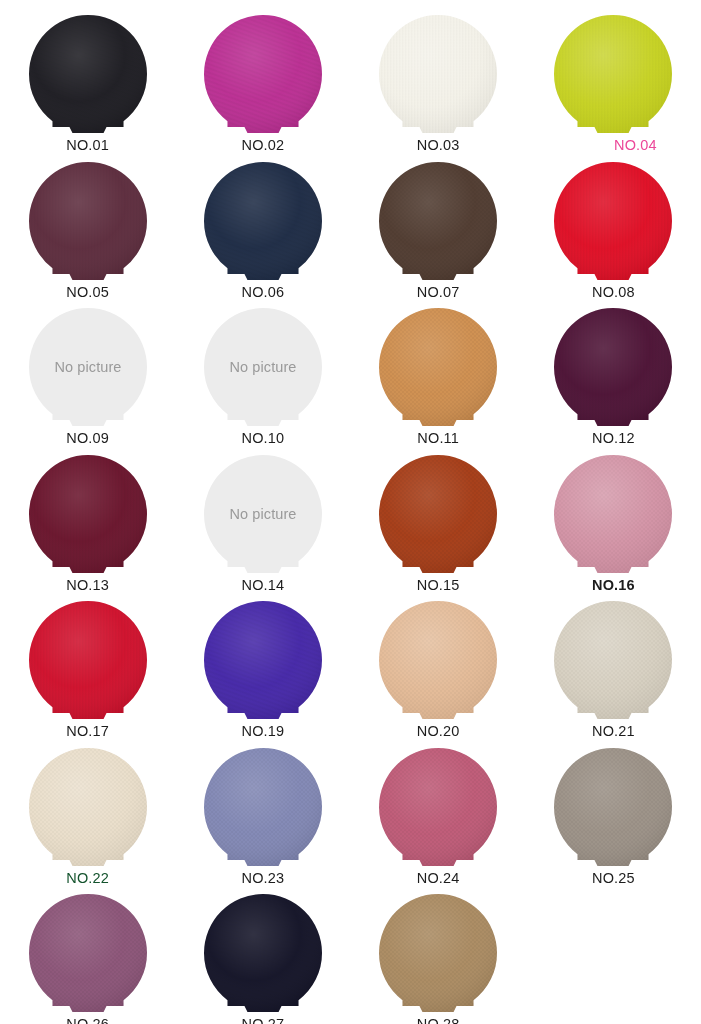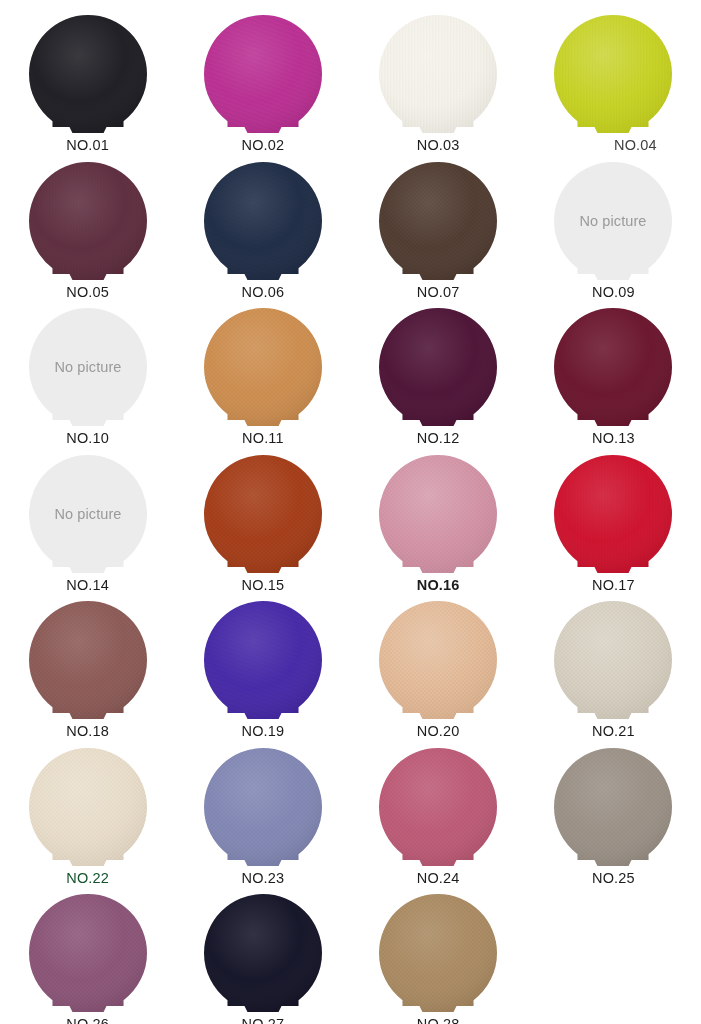--- a/index.html
+++ b/index.html
@@ -163,21 +163,21 @@
       <div class="chip-label" style="color: rgb(29, 29, 29);">NO.03</div>
     </div>
     <div class="swatch-cell">
       <div class="chip-wrap">
         <svg class="chip-svg" viewBox="0 0 120 122">
           <path d="M 60 1 A 59 59 0 0 1 119 60 A 59 59 0 0 1 95.5 107.2 L 95.5 113 L 78.5 113 L 75.5 119 L 44.5 119 L 41.5 113 L 24.5 113 L 24.5 107.2 A 59 59 0 0 1 1 60 A 59 59 0 0 1 60 1 Z" class="chip-fill" fill="#c5d11e"></path>
           <rect x="0" y="0" width="120" height="122" fill="url(#wPlain)" clip-path="url(#chipClip)" class="weave-v weave-light"></rect>
           <path d="M 60 1 A 59 59 0 0 1 119 60 A 59 59 0 0 1 95.5 107.2 L 95.5 113 L 78.5 113 L 75.5 119 L 44.5 119 L 41.5 113 L 24.5 113 L 24.5 107.2 A 59 59 0 0 1 1 60 A 59 59 0 0 1 60 1 Z" fill="url(#chipSheenLight)" class="chip-sheen"></path>
         </svg>
       </div>
-      <div class="chip-label" style="color: #404040; margin-left: 44px;">NO.04</div>
+      <div class="chip-label" style="color: #ec4899; margin-left: 44px;">NO.04</div>
     </div>
     <div class="swatch-cell">
       <div class="chip-wrap">
         <svg class="chip-svg" viewBox="0 0 120 122">
           <path d="M 60 1 A 59 59 0 0 1 119 60 A 59 59 0 0 1 95.5 107.2 L 95.5 113 L 78.5 113 L 75.5 119 L 44.5 119 L 41.5 113 L 24.5 113 L 24.5 107.2 A 59 59 0 0 1 1 60 A 59 59 0 0 1 60 1 Z" class="chip-fill" fill="#5d2c3d"></path>
           <rect x="0" y="0" width="120" height="122" fill="url(#wPlain)" clip-path="url(#chipClip)" class="weave-v"></rect>
           <path d="M 60 1 A 59 59 0 0 1 119 60 A 59 59 0 0 1 95.5 107.2 L 95.5 113 L 78.5 113 L 75.5 119 L 44.5 119 L 41.5 113 L 24.5 113 L 24.5 107.2 A 59 59 0 0 1 1 60 A 59 59 0 0 1 60 1 Z" fill="url(#chipSheen)" class="chip-sheen"></path>
         </svg>
       </div>
       <div class="chip-label" style="color: rgb(29, 29, 29);">NO.05</div>
@@ -198,20 +198,30 @@
           <path d="M 60 1 A 59 59 0 0 1 119 60 A 59 59 0 0 1 95.5 107.2 L 95.5 113 L 78.5 113 L 75.5 119 L 44.5 119 L 41.5 113 L 24.5 113 L 24.5 107.2 A 59 59 0 0 1 1 60 A 59 59 0 0 1 60 1 Z" class="chip-fill" fill="#503b30"></path>
           <rect x="0" y="0" width="120" height="122" fill="url(#wCanvas)" clip-path="url(#chipClip)" class="weave-v"></rect>
           <path d="M 60 1 A 59 59 0 0 1 119 60 A 59 59 0 0 1 95.5 107.2 L 95.5 113 L 78.5 113 L 75.5 119 L 44.5 119 L 41.5 113 L 24.5 113 L 24.5 107.2 A 59 59 0 0 1 1 60 A 59 59 0 0 1 60 1 Z" fill="url(#chipSheen)" class="chip-sheen"></path>
         </svg>
       </div>
       <div class="chip-label" style="color: rgb(29, 29, 29);">NO.07</div>
     </div>
     <div class="swatch-cell">
       <div class="chip-wrap">
         <svg class="chip-svg" viewBox="0 0 120 122">
+          <path d="M 60 1 A 59 59 0 0 1 119 60 A 59 59 0 0 1 95.5 107.2 L 95.5 113 L 78.5 113 L 75.5 119 L 44.5 119 L 41.5 113 L 24.5 113 L 24.5 107.2 A 59 59 0 0 1 1 60 A 59 59 0 0 1 60 1 Z" class="chip-fill" fill="#e00e25"></path>
+          <rect x="0" y="0" width="120" height="122" fill="url(#wPlain)" clip-path="url(#chipClip)" class="weave-v"></rect>
+          <path d="M 60 1 A 59 59 0 0 1 119 60 A 59 59 0 0 1 95.5 107.2 L 95.5 113 L 78.5 113 L 75.5 119 L 44.5 119 L 41.5 113 L 24.5 113 L 24.5 107.2 A 59 59 0 0 1 1 60 A 59 59 0 0 1 60 1 Z" fill="url(#chipSheen)" class="chip-sheen"></path>
+        </svg>
+      </div>
+      <div class="chip-label" style="color: rgb(29, 29, 29);">NO.08</div>
+    </div>
+    <div class="swatch-cell">
+      <div class="chip-wrap">
+        <svg class="chip-svg" viewBox="0 0 120 122">
           <path d="M 60 1 A 59 59 0 0 1 119 60 A 59 59 0 0 1 95.5 107.2 L 95.5 113 L 78.5 113 L 75.5 119 L 44.5 119 L 41.5 113 L 24.5 113 L 24.5 107.2 A 59 59 0 0 1 1 60 A 59 59 0 0 1 60 1 Z" class="chip-fill" fill="#ececec"></path>
           <text x="60" y="65" text-anchor="middle" class="nopic-text" fill="#9a9a9a">No picture</text>
         </svg>
       </div>
       <div class="chip-label" style="color: rgb(29, 29, 29);">NO.09</div>
     </div>
     <div class="swatch-cell">
       <div class="chip-wrap">
         <svg class="chip-svg" viewBox="0 0 120 122">
           <path d="M 60 1 A 59 59 0 0 1 119 60 A 59 59 0 0 1 95.5 107.2 L 95.5 113 L 78.5 113 L 75.5 119 L 44.5 119 L 41.5 113 L 24.5 113 L 24.5 107.2 A 59 59 0 0 1 1 60 A 59 59 0 0 1 60 1 Z" class="chip-fill" fill="#ececec"></path>
@@ -285,30 +295,20 @@
           <path d="M 60 1 A 59 59 0 0 1 119 60 A 59 59 0 0 1 95.5 107.2 L 95.5 113 L 78.5 113 L 75.5 119 L 44.5 119 L 41.5 113 L 24.5 113 L 24.5 107.2 A 59 59 0 0 1 1 60 A 59 59 0 0 1 60 1 Z" class="chip-fill" fill="#d0102c"></path>
           <rect x="0" y="0" width="120" height="122" fill="url(#wPlain)" clip-path="url(#chipClip)" class="weave-v"></rect>
           <path d="M 60 1 A 59 59 0 0 1 119 60 A 59 59 0 0 1 95.5 107.2 L 95.5 113 L 78.5 113 L 75.5 119 L 44.5 119 L 41.5 113 L 24.5 113 L 24.5 107.2 A 59 59 0 0 1 1 60 A 59 59 0 0 1 60 1 Z" fill="url(#chipSheen)" class="chip-sheen"></path>
         </svg>
       </div>
       <div class="chip-label" style="color: rgb(29, 29, 29);">NO.17</div>
     </div>
     <div class="swatch-cell">
       <div class="chip-wrap">
         <svg class="chip-svg" viewBox="0 0 120 122">
-          <path d="M 60 1 A 59 59 0 0 1 119 60 A 59 59 0 0 1 95.5 107.2 L 95.5 113 L 78.5 113 L 75.5 119 L 44.5 119 L 41.5 113 L 24.5 113 L 24.5 107.2 A 59 59 0 0 1 1 60 A 59 59 0 0 1 60 1 Z" class="chip-fill" fill="#8d5a56"></path>
-          <rect x="0" y="0" width="120" height="122" fill="url(#wCanvas)" clip-path="url(#chipClip)" class="weave-v"></rect>
-          <path d="M 60 1 A 59 59 0 0 1 119 60 A 59 59 0 0 1 95.5 107.2 L 95.5 113 L 78.5 113 L 75.5 119 L 44.5 119 L 41.5 113 L 24.5 113 L 24.5 107.2 A 59 59 0 0 1 1 60 A 59 59 0 0 1 60 1 Z" fill="url(#chipSheen)" class="chip-sheen"></path>
-        </svg>
-      </div>
-      <div class="chip-label" style="color: rgb(29, 29, 29);">NO.18</div>
-    </div>
-    <div class="swatch-cell">
-      <div class="chip-wrap">
-        <svg class="chip-svg" viewBox="0 0 120 122">
           <path d="M 60 1 A 59 59 0 0 1 119 60 A 59 59 0 0 1 95.5 107.2 L 95.5 113 L 78.5 113 L 75.5 119 L 44.5 119 L 41.5 113 L 24.5 113 L 24.5 107.2 A 59 59 0 0 1 1 60 A 59 59 0 0 1 60 1 Z" class="chip-fill" fill="#4527a8"></path>
           <rect x="0" y="0" width="120" height="122" fill="url(#wTwill)" clip-path="url(#chipClip)" class="weave-v"></rect>
           <path d="M 60 1 A 59 59 0 0 1 119 60 A 59 59 0 0 1 95.5 107.2 L 95.5 113 L 78.5 113 L 75.5 119 L 44.5 119 L 41.5 113 L 24.5 113 L 24.5 107.2 A 59 59 0 0 1 1 60 A 59 59 0 0 1 60 1 Z" fill="url(#chipSheen)" class="chip-sheen"></path>
         </svg>
       </div>
       <div class="chip-label" style="color: rgb(29, 29, 29);">NO.19</div>
     </div>
     <div class="swatch-cell">
       <div class="chip-wrap">
         <svg class="chip-svg" viewBox="0 0 120 122">

